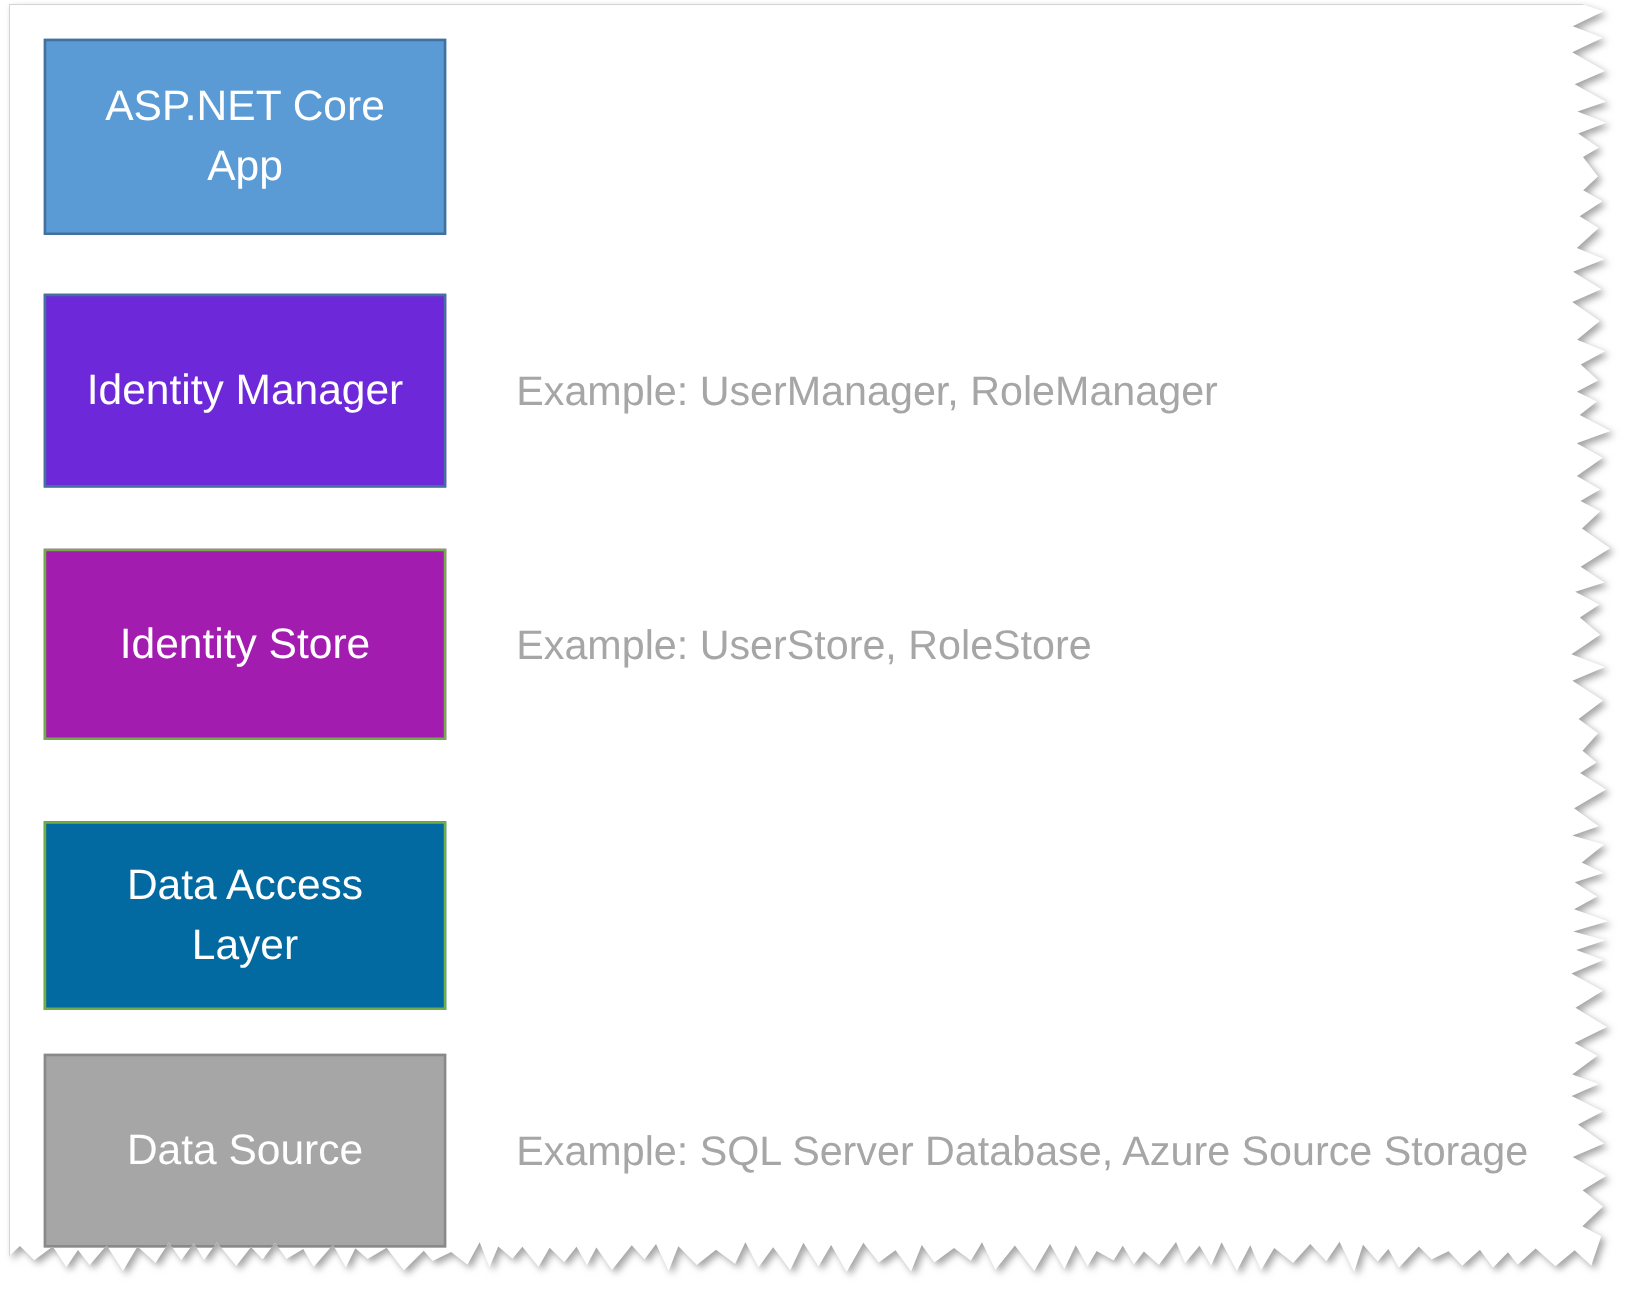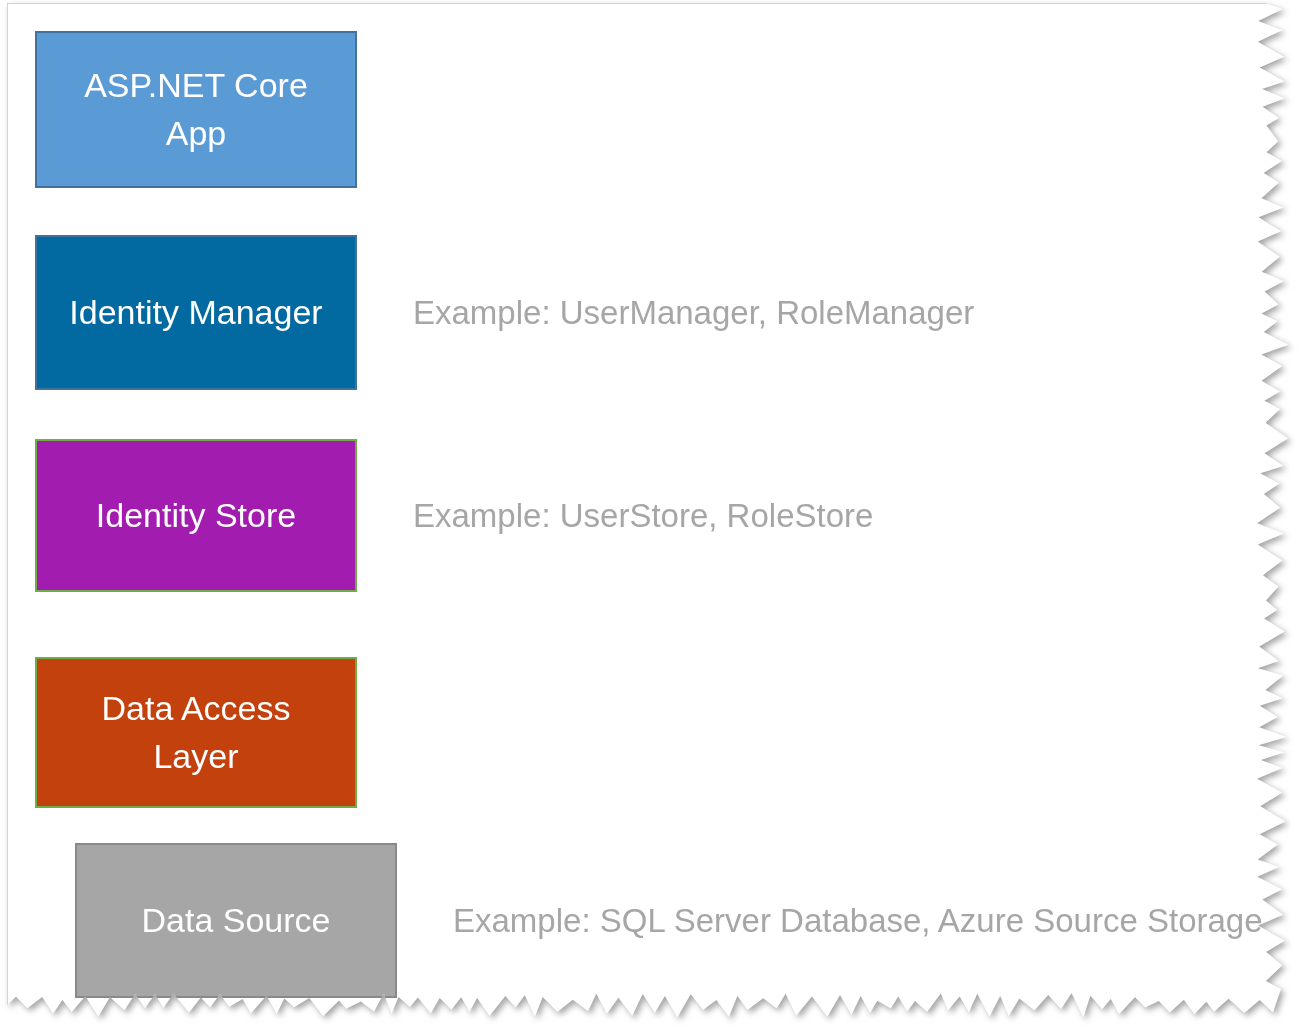--- a/index.html
+++ b/index.html
@@ -63,53 +63,53 @@
     margin-left: 56px;
     font-size: 33px;
     color: #a6a6a6;
     white-space: nowrap;
   }
   
   .row-0 { top: 27px;  height: 157px; }
   .row-1 { top: 231px; height: 155px; }
   .row-2 { top: 435px; height: 153px; }
   .row-3 { top: 639px; height: 151px; }
-  .row-4 { top: 839px; height: 155px; margin-left: 40px; }
+  .row-4 { top: 839px; height: 155px; }
 </style>
 </head>
 <body>
 
 <div class="stage">
   <div class="tear-wrap">
     <div class="sheet" id="sheet" style="clip-path: polygon(0px 0px, 1258px 0px, 1275.9px 6px, 1251.2px 18px, 1275.3px 27.2px, 1250.8px 38.8px, 1277.1px 53.7px, 1252.8px 64.4px, 1277.9px 78.4px, 1255px 86.1px, 1278.1px 95.2px, 1255.6px 103.7px, 1272.1px 115.1px, 1259.4px 122.5px, 1271.4px 138.2px, 1259.6px 149.2px, 1275px 157.9px, 1256.7px 169.9px, 1272px 179.4px, 1254.5px 195.3px, 1276.6px 204.4px, 1251.5px 214.3px, 1274.2px 228.3px, 1250.8px 238.5px, 1272.9px 253.8px, 1254.7px 268.7px, 1277.2px 277.9px, 1257.6px 288.5px, 1271.6px 301.4px, 1254.5px 310.4px, 1270.6px 318.2px, 1256.8px 328.9px, 1281.5px 341.7px, 1254.4px 351.6px, 1275.3px 363.1px, 1254.5px 377.7px, 1273.2px 388.6px, 1257.4px 397.7px, 1273.2px 405.9px, 1258.6px 419.8px, 1281.1px 435.5px, 1257.5px 450.3px, 1276.7px 463px, 1253.2px 470.3px, 1272.6px 480.5px, 1256.9px 491px, 1273.2px 504.7px, 1250.1px 520.3px, 1277px 530.5px, 1250.9px 541.5px, 1275.5px 557.4px, 1255.9px 572.2px, 1271.5px 583.5px, 1259px 597.6px, 1270.3px 607px, 1257.1px 615.4px, 1277.9px 628.6px, 1252.3px 643.5px, 1272px 658px, 1250.8px 665.3px, 1276.4px 672.5px, 1258.4px 687px, 1275.9px 695.3px, 1252.8px 702.7px, 1270.8px 714.1px, 1252.3px 724.3px, 1279.5px 734px, 1251.6px 742.2px, 1277.5px 749.2px, 1254px 757px, 1275.7px 765px, 1250.1px 775.7px, 1275.4px 789.5px, 1253.4px 803.2px, 1278.6px 818.5px, 1252.7px 831.3px, 1270.9px 841.5px, 1250.8px 856.5px, 1272.2px 864.1px, 1250.3px 873.8px, 1275.3px 886.2px, 1255.4px 896.6px, 1276.3px 911.8px, 1251.2px 922.6px, 1277.9px 937.7px, 1259.1px 949.1px, 1275.5px 962.2px, 1258.9px 978px, 1274px 986px, 1266px 1009.5px, 1252.7px 997.1px, 1237.4px 1010px, 1221.5px 995.7px, 1207.1px 1008.8px, 1199.4px 998.8px, 1187.4px 1011.2px, 1176.9px 996.8px, 1162.8px 1009.5px, 1151.8px 997.9px, 1138.3px 1004.6px, 1128px 994.2px, 1112.1px 1011.2px, 1103.7px 996.1px, 1095.2px 1006.2px, 1083.4px 992.8px, 1076.3px 1014.6px, 1064.6px 990.3px, 1054.1px 1006px, 1041.2px 992.1px, 1027.5px 1007.4px, 1012.4px 995.4px, 1001.8px 1013.1px, 993.2px 993.1px, 982.5px 1013.8px, 970.3px 990.8px, 961.9px 1009.3px, 952.6px 993.6px, 941px 1007.6px, 933.8px 990.5px, 920.1px 1009px, 908.1px 998.1px, 900.2px 1008.5px, 891.2px 993.5px, 883.9px 1005.4px, 870.3px 997.7px, 863.1px 1009.9px, 853.6px 993.1px, 844.5px 1012.1px, 833px 992.1px, 820.4px 1013.8px, 804.9px 993.4px, 789.3px 1012.8px, 778.6px 990.8px, 769.7px 1005.5px, 756.2px 995.3px, 740.5px 1007px, 730.4px 992.9px, 721.9px 1014.1px, 709.4px 997.1px, 696px 1007px, 683.7px 991.2px, 670.3px 1014.6px, 657.9px 993px, 647.8px 1010.1px, 635.7px 991.1px, 625.2px 1013.1px, 611.5px 994.7px, 599.8px 1010.7px, 589.3px 990.8px, 581.1px 1008.2px, 565.8px 996.8px, 550.4px 1008.9px, 535.7px 994px, 527.9px 1013.8px, 517.8px 992.2px, 508.6px 1004.6px, 498.4px 993.1px, 482.6px 1013px, 470.1px 994.9px, 462.6px 1009.1px, 454.2px 994.3px, 444.4px 1006.7px, 432.7px 995.1px, 423.8px 1010.5px, 410.9px 994.4px, 403px 1004px, 391.6px 994.1px, 384.6px 1010.8px, 376.7px 990.8px, 367px 1008.8px, 353.9px 998.6px, 339.1px 1005.8px, 332px 997.6px, 316.1px 1013.3px, 302.3px 995.1px, 287.1px 1004.2px, 277.3px 995.5px, 269.7px 1010.9px, 259.4px 992.7px, 243.9px 1010.6px, 235.6px 996.1px, 222.2px 1004.1px, 213px 991.1px, 203.1px 1004.6px, 193.8px 994.5px, 182px 1009.8px, 166.5px 990.8px, 156.3px 1004.9px, 148px 991.3px, 138px 1005.2px, 128.1px 990.9px, 117.4px 1007.4px, 103px 994.1px, 91.4px 1013.8px, 78.3px 993.2px, 64.7px 1009.1px, 55.4px 997px, 46.1px 1010.8px, 35.2px 994.1px, 20.4px 1005.2px, 9px 993.8px, 0px 1002px);">
 
       <div class="row row-0">
         <div class="box" style="background: rgb(91, 155, 213); border-color: rgb(65, 113, 156);">
           <span class="box-label">ASP.NET Core
 App</span>
         </div>
         <span class="example"></span>
       </div>
 
       <div class="row row-1">
-        <div class="box" style="background: #0369a1; border-color: rgb(65, 113, 156);">
+        <div class="box" style="background: #6d28d9; border-color: rgb(65, 113, 156);">
           <span class="box-label">Identity Manager</span>
         </div>
         <span class="example">Example: UserManager, RoleManager</span>
       </div>
 
       <div class="row row-2">
         <div class="box" style="background: #a21caf; border-color: rgb(112, 173, 71);">
           <span class="box-label">Identity Store</span>
         </div>
         <span class="example">Example: UserStore, RoleStore</span>
       </div>
 
       <div class="row row-3">
-        <div class="box" style="background: #c2410c; border-color: rgb(112, 173, 71); margin-top: 28px;">
+        <div class="box" style="background: #0369a1; border-color: rgb(112, 173, 71); margin-top: 28px;">
           <span class="box-label">Data Access
 Layer</span>
         </div>
         <span class="example"></span>
       </div>
 
       <div class="row row-4">
         <div class="box" style="background: rgb(166, 166, 166); border-color: rgb(137, 137, 137);">
           <span class="box-label">Data Source</span>
         </div>

